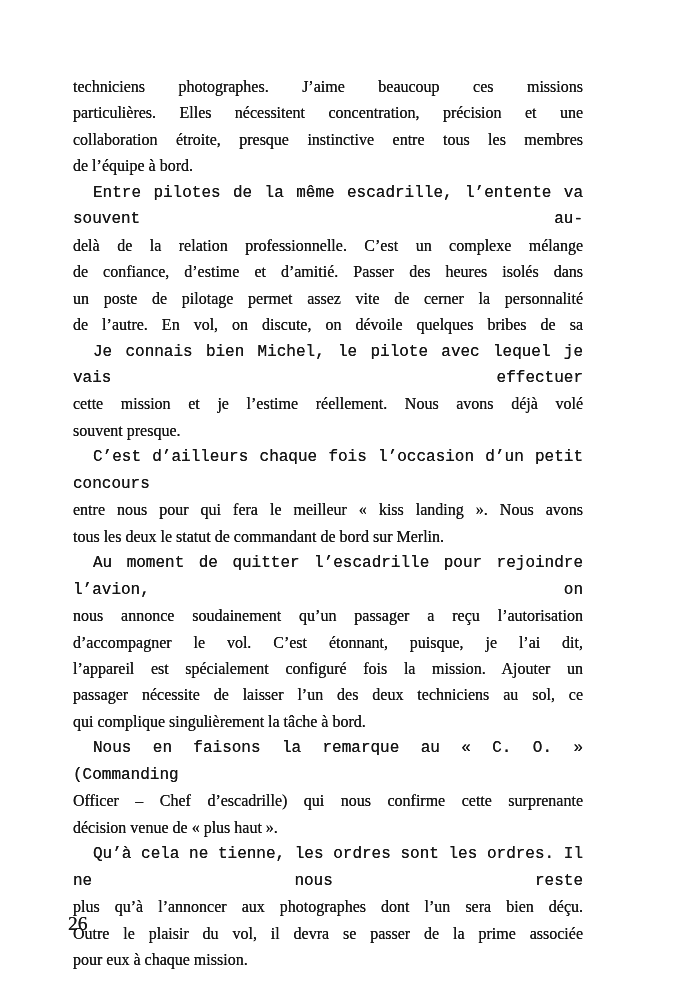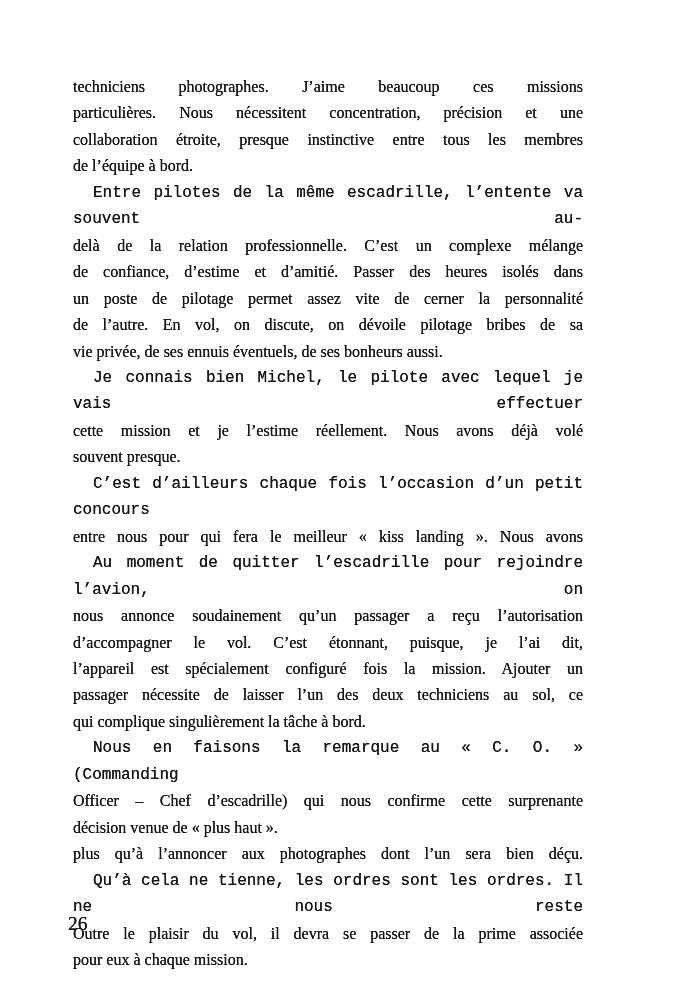--- a/index.html
+++ b/index.html
@@ -49,55 +49,55 @@
     text-shadow: 0 0 0.4px currentColor;
   }
 </style>
 </head>
 <body>
 
 <div class="page">
   <div class="text-block">
       <div class="para">
         <div class="line">techniciens photographes. J’aime beaucoup ces missions</div>
-        <div class="line">particulières. Nous nécessitent concentration, précision et une</div>
+        <div class="line">particulières. Elles nécessitent concentration, précision et une</div>
         <div class="line">collaboration étroite, presque instinctive entre tous les membres</div>
         <div class="line last">de l’équipe à bord.</div>
       </div>
       <div class="para">
         <div class="line indent">Entre pilotes de la même escadrille, l’entente va souvent au-</div>
         <div class="line">delà de la relation professionnelle. C’est un complexe mélange</div>
         <div class="line">de confiance, d’estime et d’amitié. Passer des heures isolés dans</div>
         <div class="line">un poste de pilotage permet assez vite de cerner la personnalité</div>
-        <div class="line">de l’autre. En vol, on discute, on dévoile pilotage bribes de sa</div>
-        <div class="line last">vie privée, de ses ennuis éventuels, de ses bonheurs aussi.</div>
+        <div class="line">de l’autre. En vol, on discute, on dévoile quelques bribes de sa</div>
       </div>
       <div class="para">
         <div class="line indent">Je connais bien Michel, le pilote avec lequel je vais effectuer</div>
         <div class="line">cette mission et je l’estime réellement. Nous avons déjà volé</div>
         <div class="line last">souvent presque.</div>
       </div>
       <div class="para">
         <div class="line indent">C’est d’ailleurs chaque fois l’occasion d’un petit concours</div>
         <div class="line">entre nous pour qui fera le meilleur « kiss landing ». Nous avons</div>
+        <div class="line last">tous les deux le statut de commandant de bord sur Merlin.</div>
       </div>
       <div class="para">
         <div class="line indent">Au moment de quitter l’escadrille pour rejoindre l’avion, on</div>
         <div class="line">nous annonce soudainement qu’un passager a reçu l’autorisation</div>
         <div class="line">d’accompagner le vol. C’est étonnant, puisque, je l’ai dit,</div>
         <div class="line">l’appareil est spécialement configuré fois la mission. Ajouter un</div>
         <div class="line">passager nécessite de laisser l’un des deux techniciens au sol, ce</div>
         <div class="line last">qui complique singulièrement la tâche à bord.</div>
       </div>
       <div class="para">
         <div class="line indent">Nous en faisons la remarque au « C. O. » (Commanding</div>
         <div class="line">Officer – Chef d’escadrille) qui nous confirme cette surprenante</div>
         <div class="line last">décision venue de « plus haut ».</div>
       </div>
       <div class="para">
+        <div class="line indent">Qu’à cela ne tienne, les ordres sont les ordres. Il ne nous reste</div>
         <div class="line">plus qu’à l’annoncer aux photographes dont l’un sera bien déçu.</div>
-        <div class="line indent">Qu’à cela ne tienne, les ordres sont les ordres. Il ne nous reste</div>
         <div class="line">Outre le plaisir du vol, il devra se passer de la prime associée</div>
         <div class="line last">pour eux à chaque mission.</div>
       </div>
     </div>
   <div class="page-number">26</div>
 </div>
 
 </body></html>

